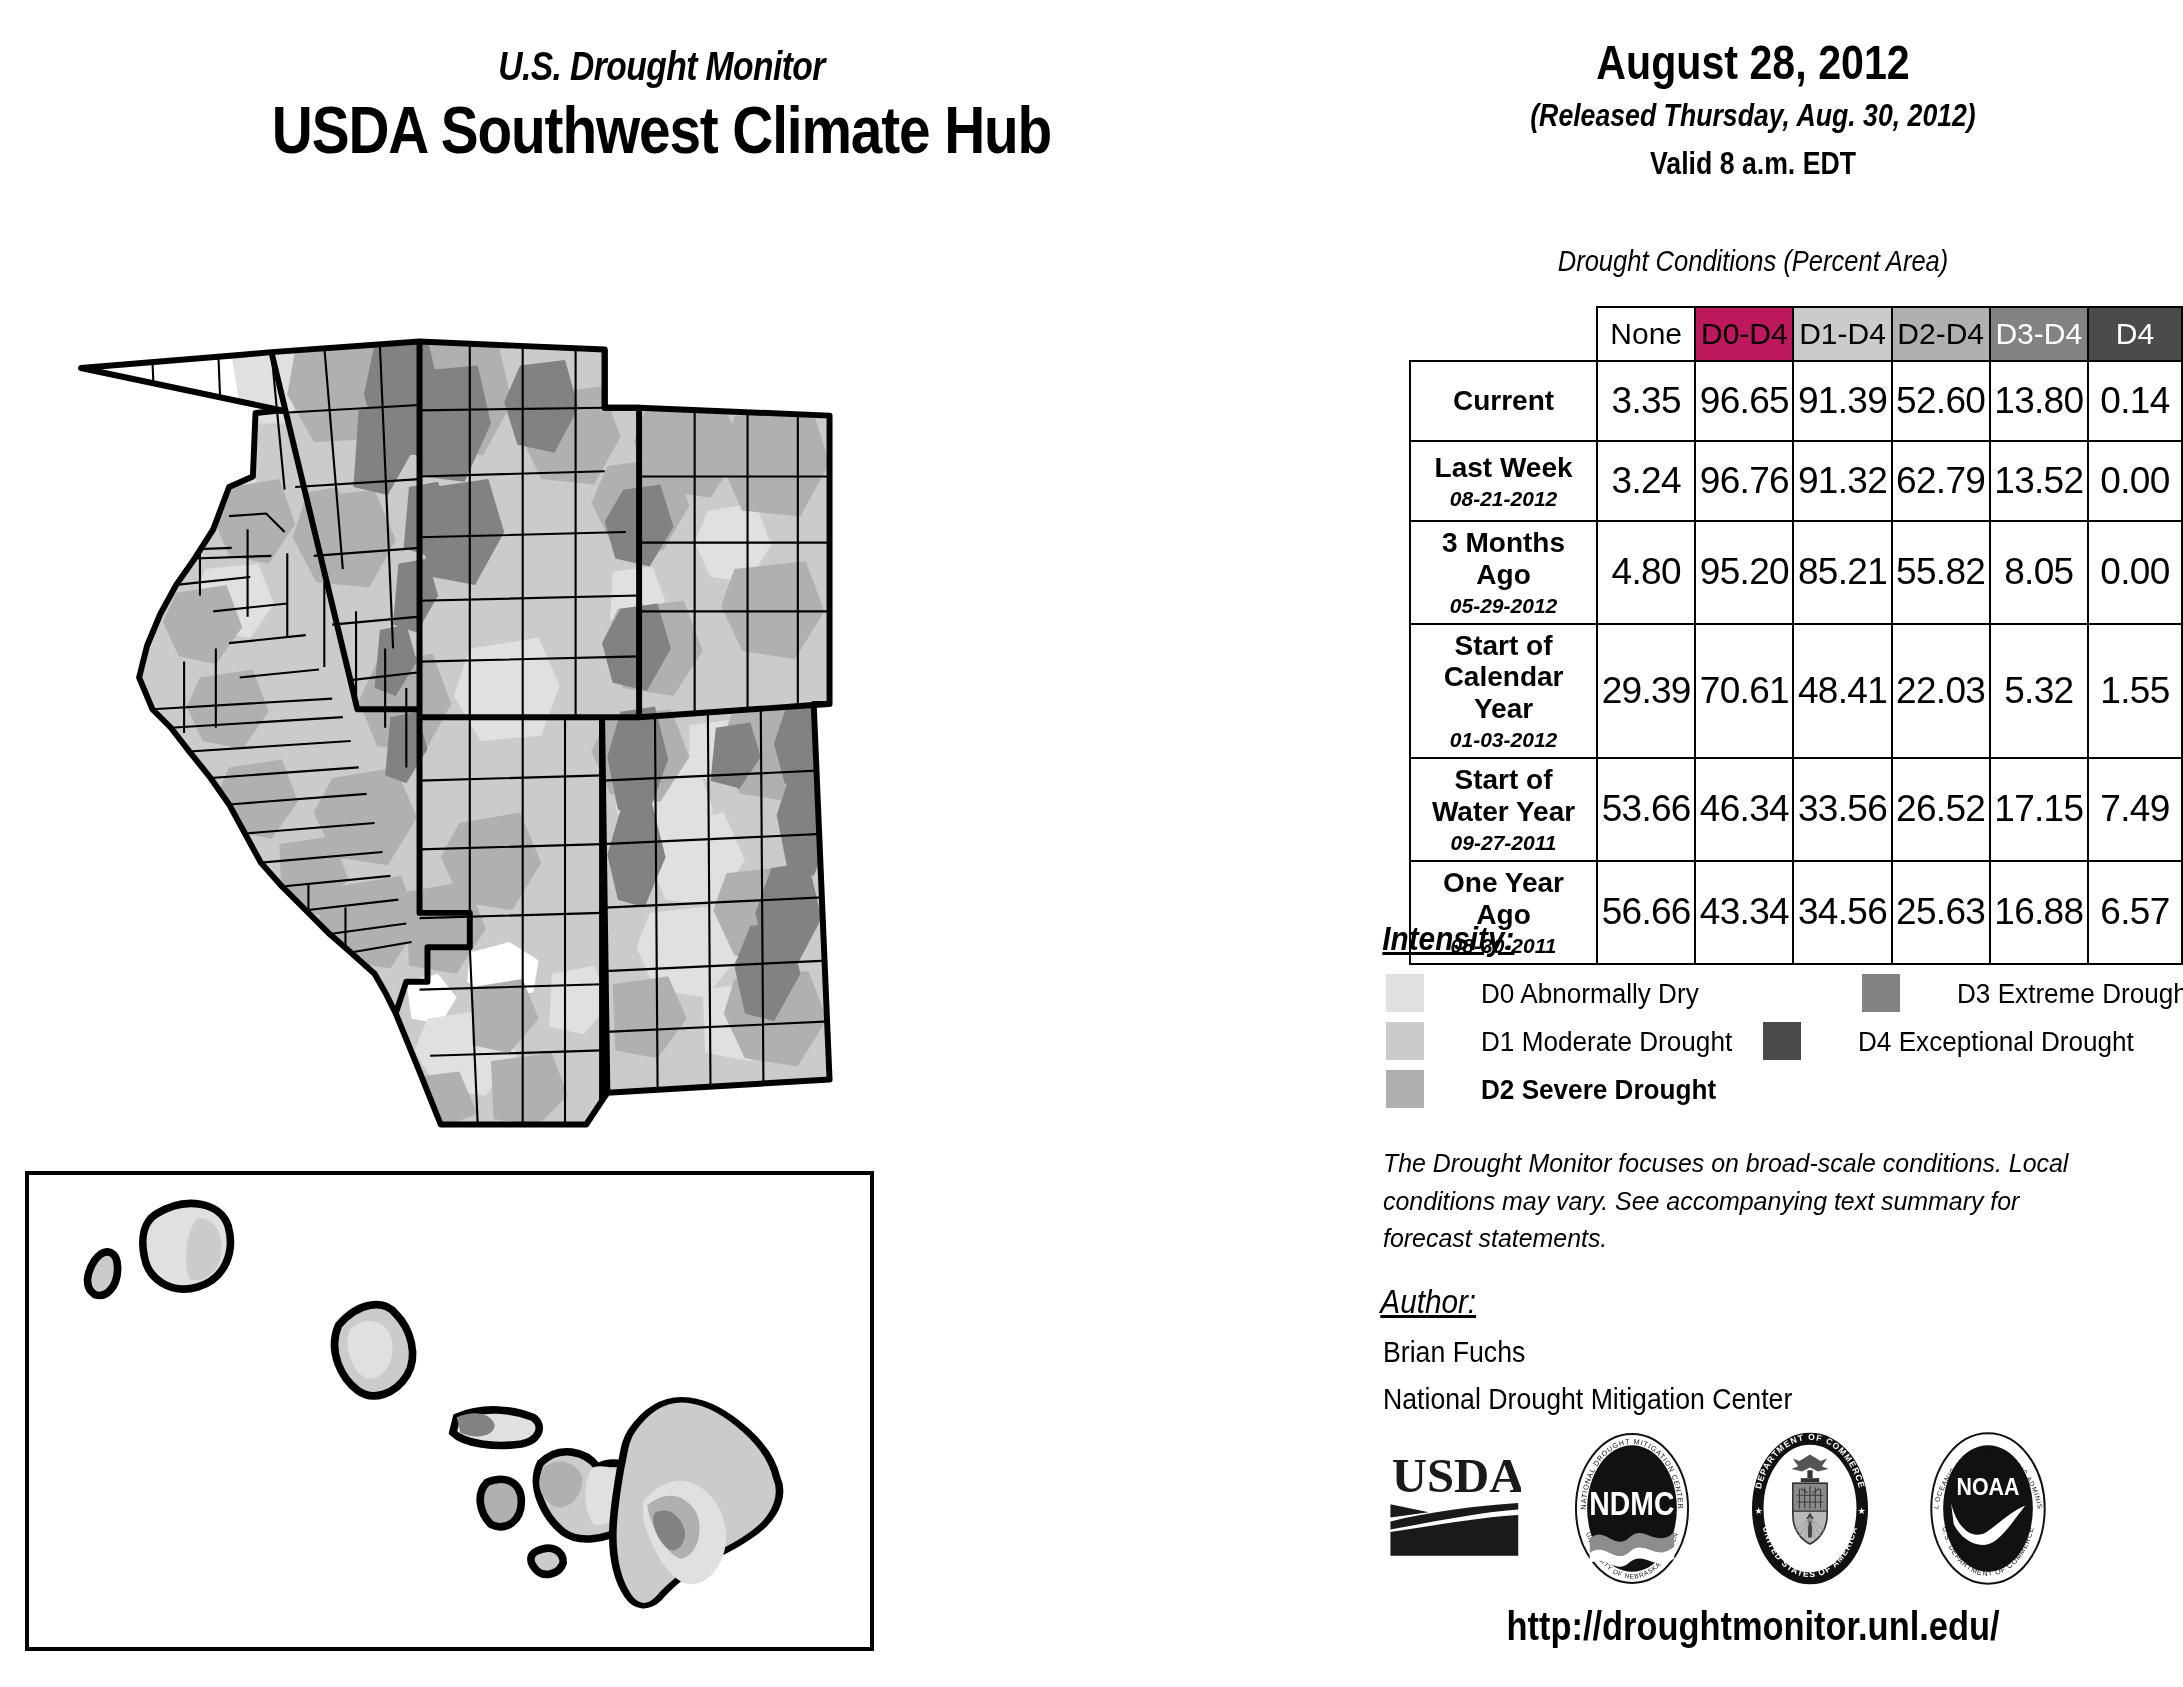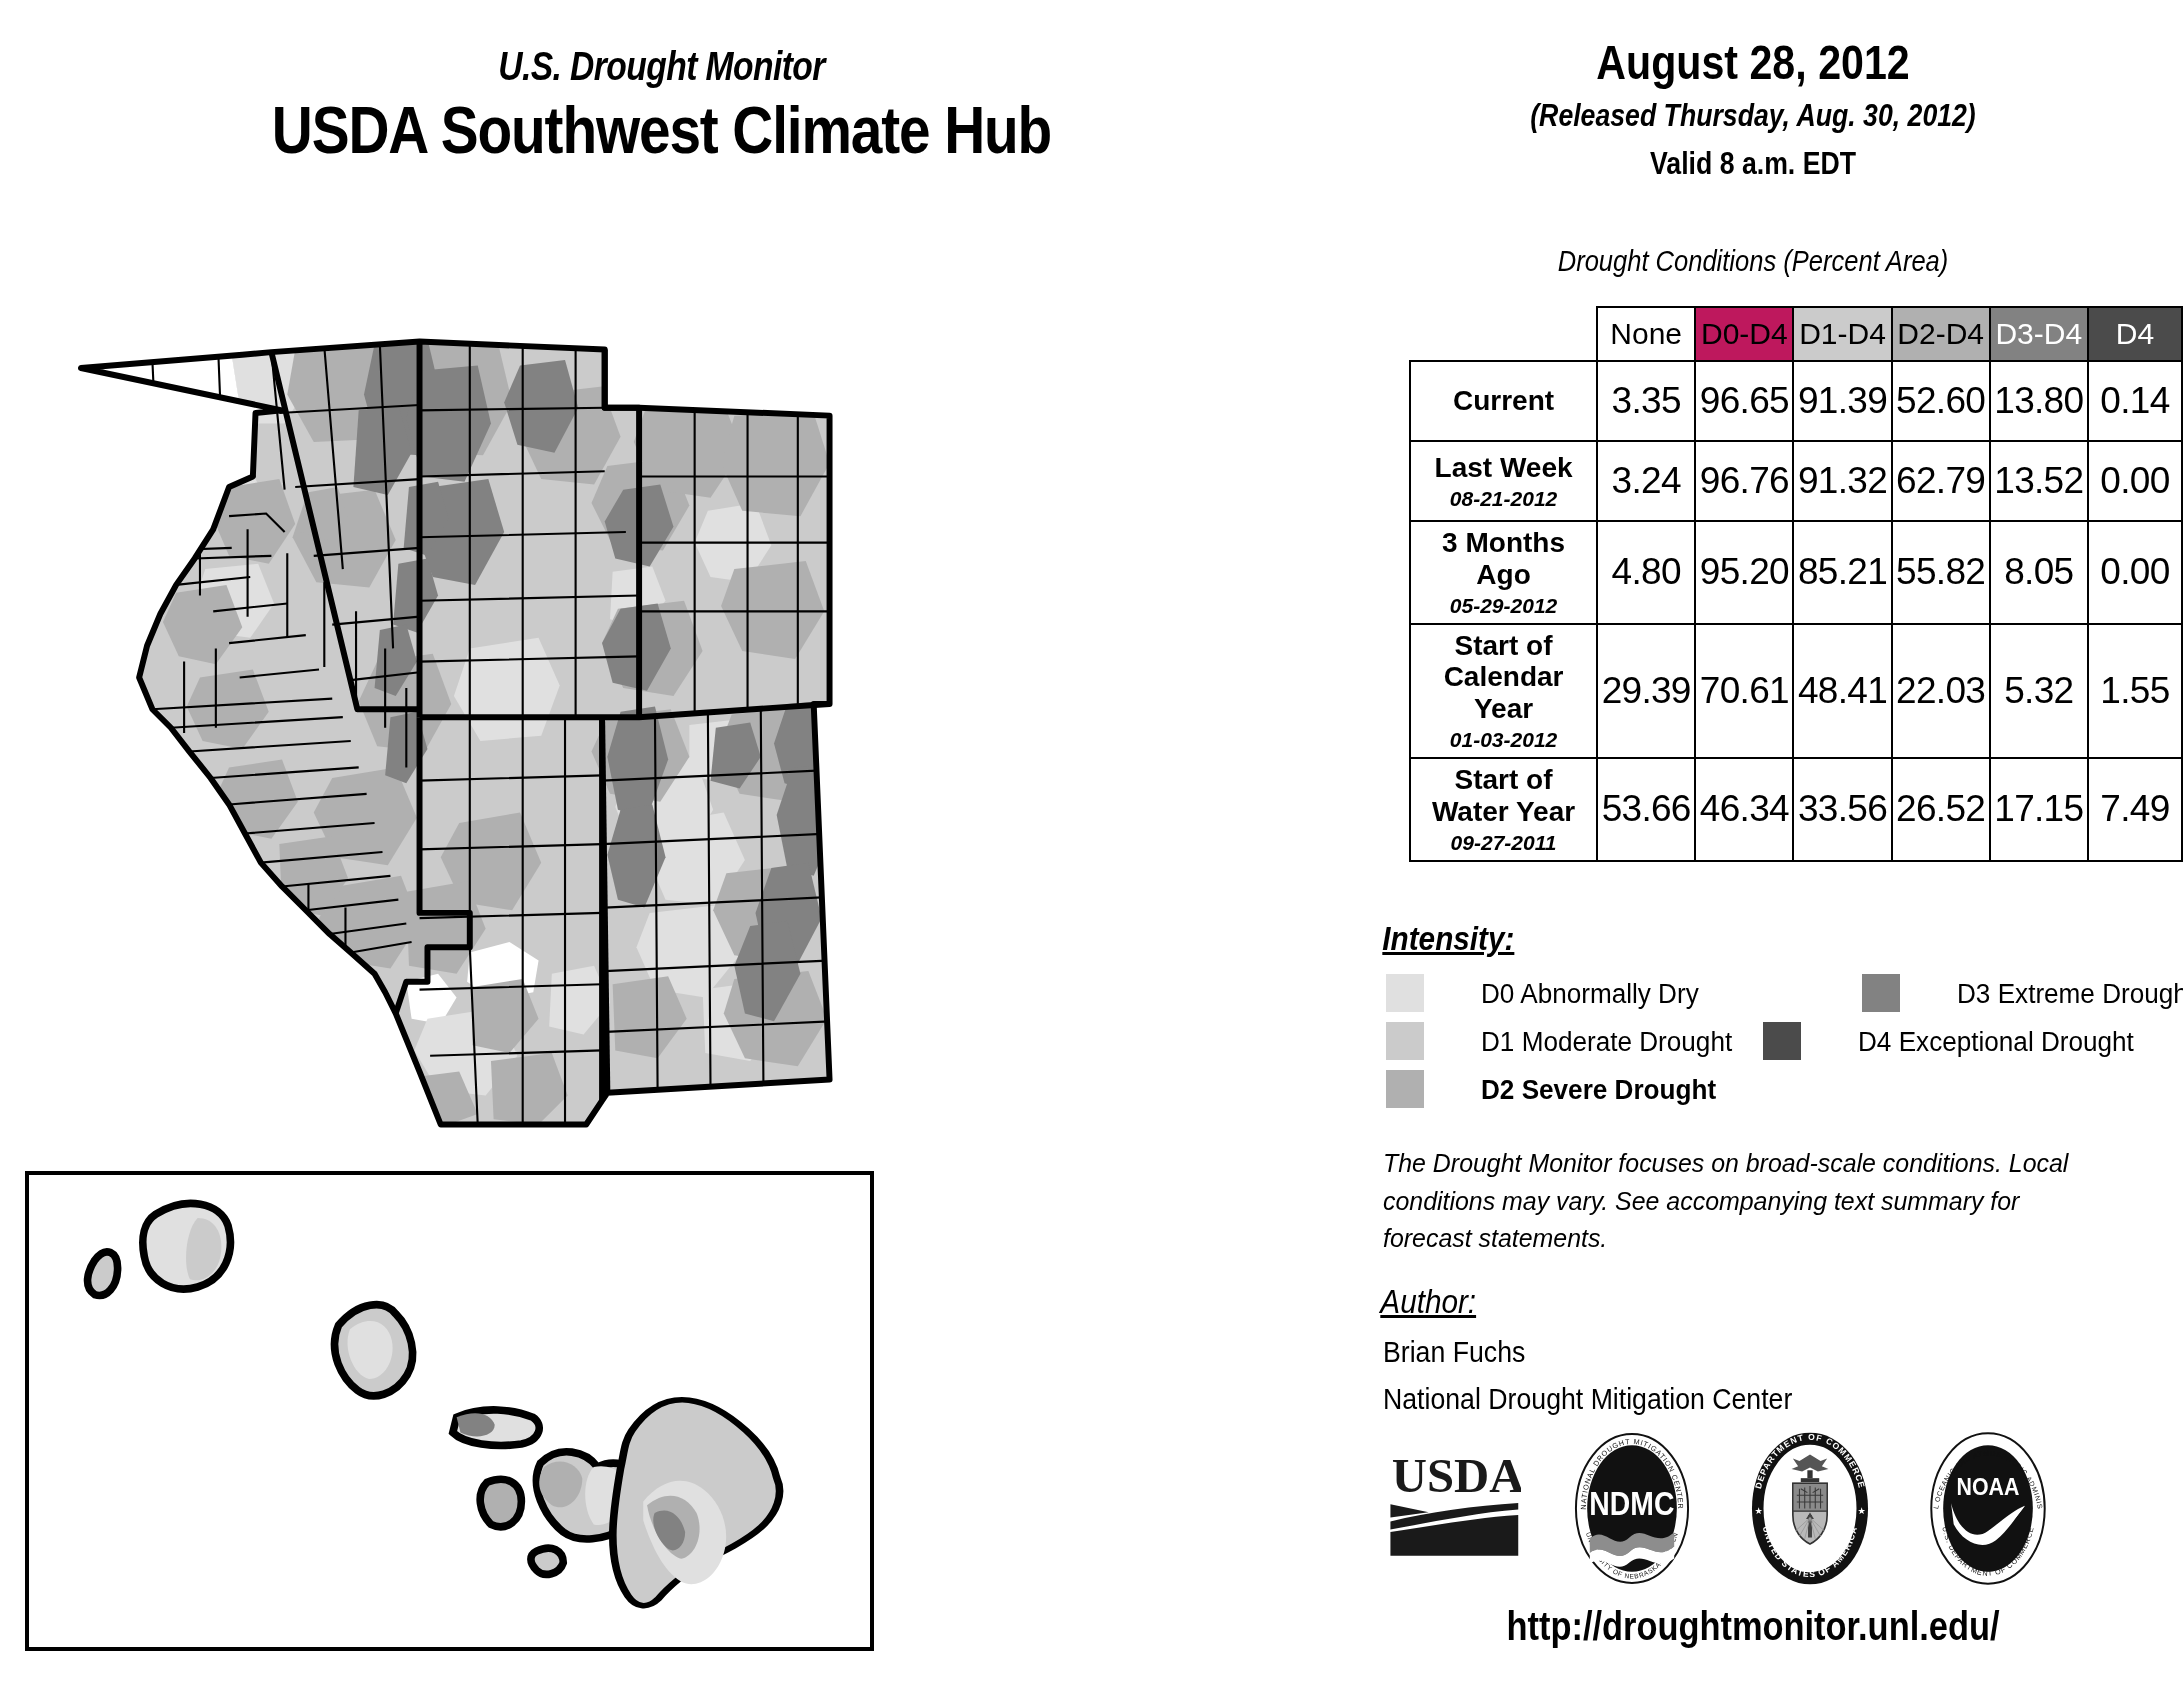--- a/index.html
+++ b/index.html
@@ -155,20 +155,32 @@
           <div>Start of</div>
           <div>Water Year</div>
           <span class="sub">09-27-2011</span>
         </td>
         <td class="val">53.66</td>
         <td class="val">46.34</td>
         <td class="val">33.56</td>
         <td class="val">26.52</td>
         <td class="val">17.15</td>
         <td class="val">7.49</td>
+      </tr>
+      <tr>
+        <td class="rowlab">
+          <div>One Year Ago</div>
+          <span class="sub">08-30-2011</span>
+        </td>
+        <td class="val">56.66</td>
+        <td class="val">43.34</td>
+        <td class="val">34.56</td>
+        <td class="val">25.63</td>
+        <td class="val">16.88</td>
+        <td class="val">6.57</td>
       </tr>
     </tbody>
 </table>
 
 <div class="abs" id="intensity-head">Intensity:</div>
 <div id="legend-container">
     <div class="legend-row" style="left: 1386px; top: 974px;">
       <span class="sw" style="background: rgb(224, 224, 224);"></span>
       <span class="legend-lbl">D0 Abnormally Dry</span>
     </div>

